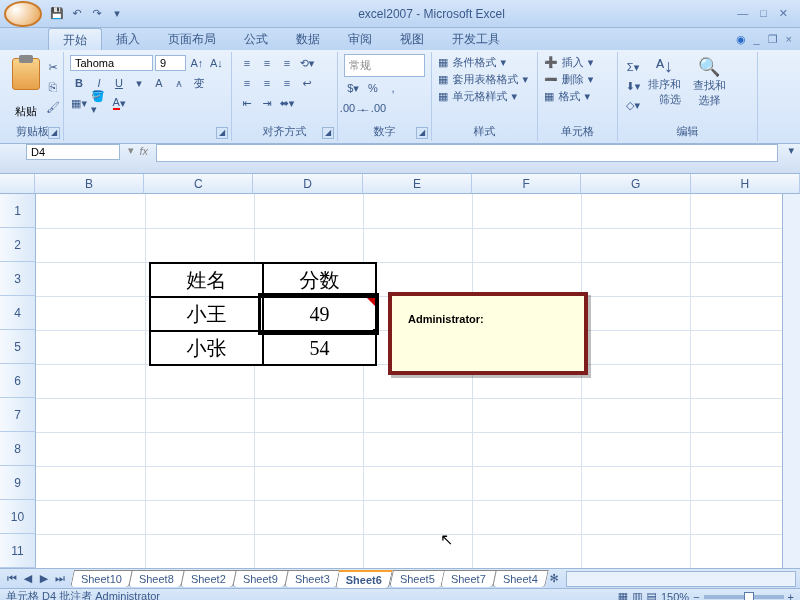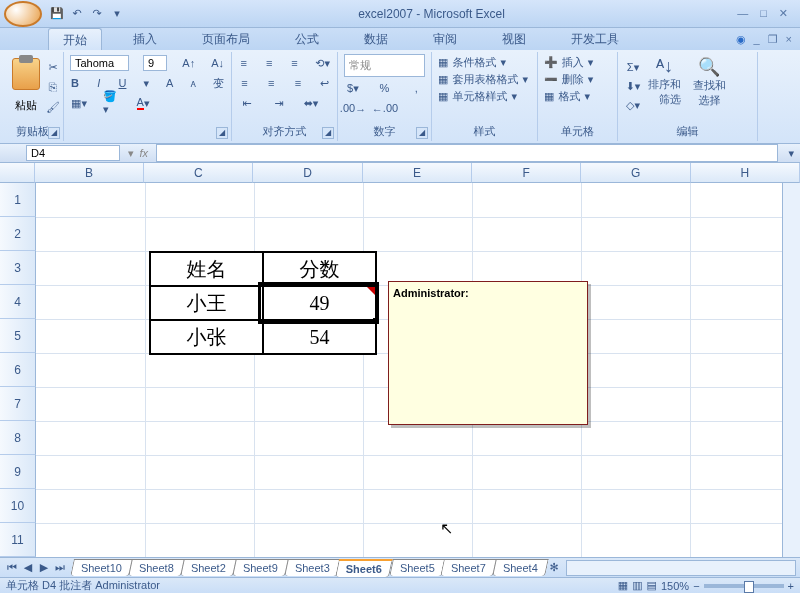--- a/index.html
+++ b/index.html
@@ -3,63 +3,63 @@
 <meta charset="utf-8">
 <style>
 *{margin:0;padding:0;box-sizing:border-box;font-family:Tahoma,"Microsoft YaHei",sans-serif;font-size:11px}
 body{width:800px;height:600px;background:#fff;overflow:hidden;position:relative}
 .titlebar{height:28px;background:linear-gradient(#d5e5fa,#bcd5f3);display:flex;align-items:center;padding:0 4px;border-bottom:1px solid #9bb7d9}
 .office-btn{width:38px;height:26px;background:radial-gradient(circle at 30% 30%,#fff,#e8a04a);border-radius:50%;border:2px solid #c97a2a;margin-right:6px}
 .qat{display:flex;gap:2px;align-items:center}
 .qat-btn{width:18px;height:18px;display:flex;align-items:center;justify-content:center;color:#3b5a8a}
 .title{flex:1;text-align:center;color:#3b5a8a;font-size:12px}
 .winbtns{display:flex;gap:12px;color:#5a7aa8;font-size:14px;padding-right:8px}
-.tabs{height:22px;background:linear-gradient(#cadef7,#bcd5f3);display:flex;padding-left:48px;gap:17px}
+.tabs{height:22px;background:linear-gradient(#cadef7,#bcd5f3);display:flex;padding-left:48px;gap:0}
 .tab{padding:3px 14px;color:#3b5a8a;cursor:pointer;font-size:12px}
 .tab.active{background:linear-gradient(#e8f1fc,#d3e4f9);border:1px solid #9bb7d9;border-bottom:none;border-radius:3px 3px 0 0}
 .help-area{margin-left:auto;display:flex;gap:8px;padding-right:8px;align-items:center;color:#5a7aa8}
 .ribbon{height:94px;background:linear-gradient(#e8f1fc,#d3e4f9);display:flex;border-bottom:1px solid #9bb7d9;padding:2px}
 .group{border-right:1px solid #b5cceb;padding:2px 6px;display:flex;flex-direction:column;position:relative}
 .group-label{position:absolute;bottom:2px;left:0;right:0;text-align:center;color:#3b5a8a;font-size:11px}
 .group-dlg{position:absolute;bottom:2px;right:3px;width:12px;height:12px;border:1px solid #9bb7d9;font-size:8px;text-align:center;color:#3b5a8a}
 .clip-group{width:62px}
-.paste-btn{display:flex;flex-direction:column;align-items:center;gap:8px;padding:4px}
+.paste-btn{display:flex;flex-direction:column;align-items:center;gap:14px;padding:4px}
 .paste-icon{width:28px;height:32px;background:linear-gradient(#f8d38a,#e8a04a);border:1px solid #c97a2a;border-radius:3px;position:relative}
 .paste-icon::before{content:"";position:absolute;top:-4px;left:6px;width:14px;height:8px;background:#888;border-radius:2px}
 .font-group{width:168px}
-.font-row{display:flex;gap:14px;margin-bottom:2px;align-items:center}
+.font-row{display:flex;gap:2px;margin-bottom:2px;align-items:center}
 .font-sel{background:#fff;border:1px solid #9bb7d9;padding:1px 4px;font-size:11px}
 .fname{width:86px}.fsize{width:32px}
 .btn-sm{width:18px;height:18px;border:1px solid transparent;display:flex;align-items:center;justify-content:center;font-size:11px;color:#3b5a8a}
 .align-group{width:106px}
 .num-group{width:94px}
 .num-sel{background:#fff;border:1px solid #9bb7d9;padding:3px 4px;width:100px;color:#888}
 .style-group{width:106px}
 .style-item{display:flex;align-items:center;gap:4px;font-size:11px;color:#3b5a8a;padding:1px 0}
 .cell-group{width:80px}
 .edit-group{width:140px}
 .edit-btns{display:flex;flex-direction:column;gap:1px}
 .big-btn{display:flex;flex-direction:column;align-items:center;padding:2px 6px;color:#3b5a8a;font-size:11px}
-.namebox-row{height:19px;background:linear-gradient(#e8f1fc,#cfdef3);display:flex;align-items:center;border-bottom:1px solid #9bb7d9}
+.namebox-row{height:30px;background:linear-gradient(#e8f1fc,#cfdef3);display:flex;align-items:flex-start;border-bottom:1px solid #9bb7d9}
 .namebox{width:94px;background:#fff;border:1px solid #9bb7d9;padding:1px 4px;margin-left:26px;font-size:11px}
 .fx-area{display:flex;align-items:center;gap:6px;padding:0 8px;color:#888}
 .fbar{flex:1;background:#fff;border:1px solid #9bb7d9;height:18px;margin-right:4px}
 .sheet-area{position:relative;height:394px;overflow:hidden}
 .colhdr-row{height:20px;display:flex;background:linear-gradient(#f5f9fe,#dae8f8)}
 .selall{width:36px;border-right:1px solid #b5cceb;border-bottom:1px solid #9bb7d9}
 .colhdr{border-right:1px solid #b5cceb;border-bottom:1px solid #9bb7d9;text-align:center;line-height:20px;color:#3b5a8a;font-size:12px}
 .grid-body{display:flex;height:374px}
 .rowhdr-col{width:36px;background:linear-gradient(90deg,#f5f9fe,#dae8f8)}
 .rowhdr{height:34px;border-bottom:1px solid #b5cceb;border-right:1px solid #9bb7d9;text-align:center;color:#3b5a8a;font-size:12px;display:flex;align-items:center;justify-content:center}
 .cells{position:relative;flex:1}
 .gridlines td{border-right:1px solid #d8e2ef;border-bottom:1px solid #d8e2ef;height:34px}
 .data-table{position:absolute;left:113px;top:68px;border-collapse:collapse}
 .data-table td{border:2px solid #000;width:113px;height:34px;text-align:center;font-size:20px;font-family:"SimSun","Microsoft YaHei";background:#fff}
 .comment-tri{position:absolute;left:331px;top:104px;width:0;height:0;border-left:8px solid transparent;border-top:8px solid #c00}
-.comment-box{position:absolute;left:352px;top:98px;width:200px;height:144px;background:#ffffe1;border:1px solid #7f1d1d;box-shadow:3px 3px 0 rgba(0,0,0,.25);padding:4px;font-size:12px}
+.comment-box{position:absolute;left:352px;top:98px;width:200px;height:83px;background:#ffffe1;border:4px solid #7f1d1d;box-shadow:3px 3px 0 rgba(0,0,0,.25);padding:16px;font-size:12px}
 .comment-box b{font-weight:bold}
 .sel-cell{position:absolute;left:225px;top:102px;width:115px;height:36px;outline:3px solid #000;pointer-events:none}
 .sel-handle{position:absolute;left:337px;top:135px;width:6px;height:6px;background:#000}
 .cursor{position:absolute;left:440px;top:356px;font-size:16px;color:#000;pointer-events:none}
 .sheettabs{height:20px;background:linear-gradient(#dae8f8,#cadef7);display:flex;align-items:center;border-top:1px solid #9bb7d9}
 .nav-btns{display:flex;gap:0;padding:0 4px}
 .nav-btn{width:16px;text-align:center;color:#3b5a8a}
 .stab{padding:2px 8px;background:#fff;border:1px solid #888;border-bottom:none;margin-right:-1px;font-size:11px;color:#3b5a8a;border-radius:0 0 4px 4px;transform:skewX(-12deg)}
 .stab span{display:inline-block;transform:skewX(12deg)}
 .stab.active{background:#fff;font-weight:bold;border-top:2px solid #f8a030}

